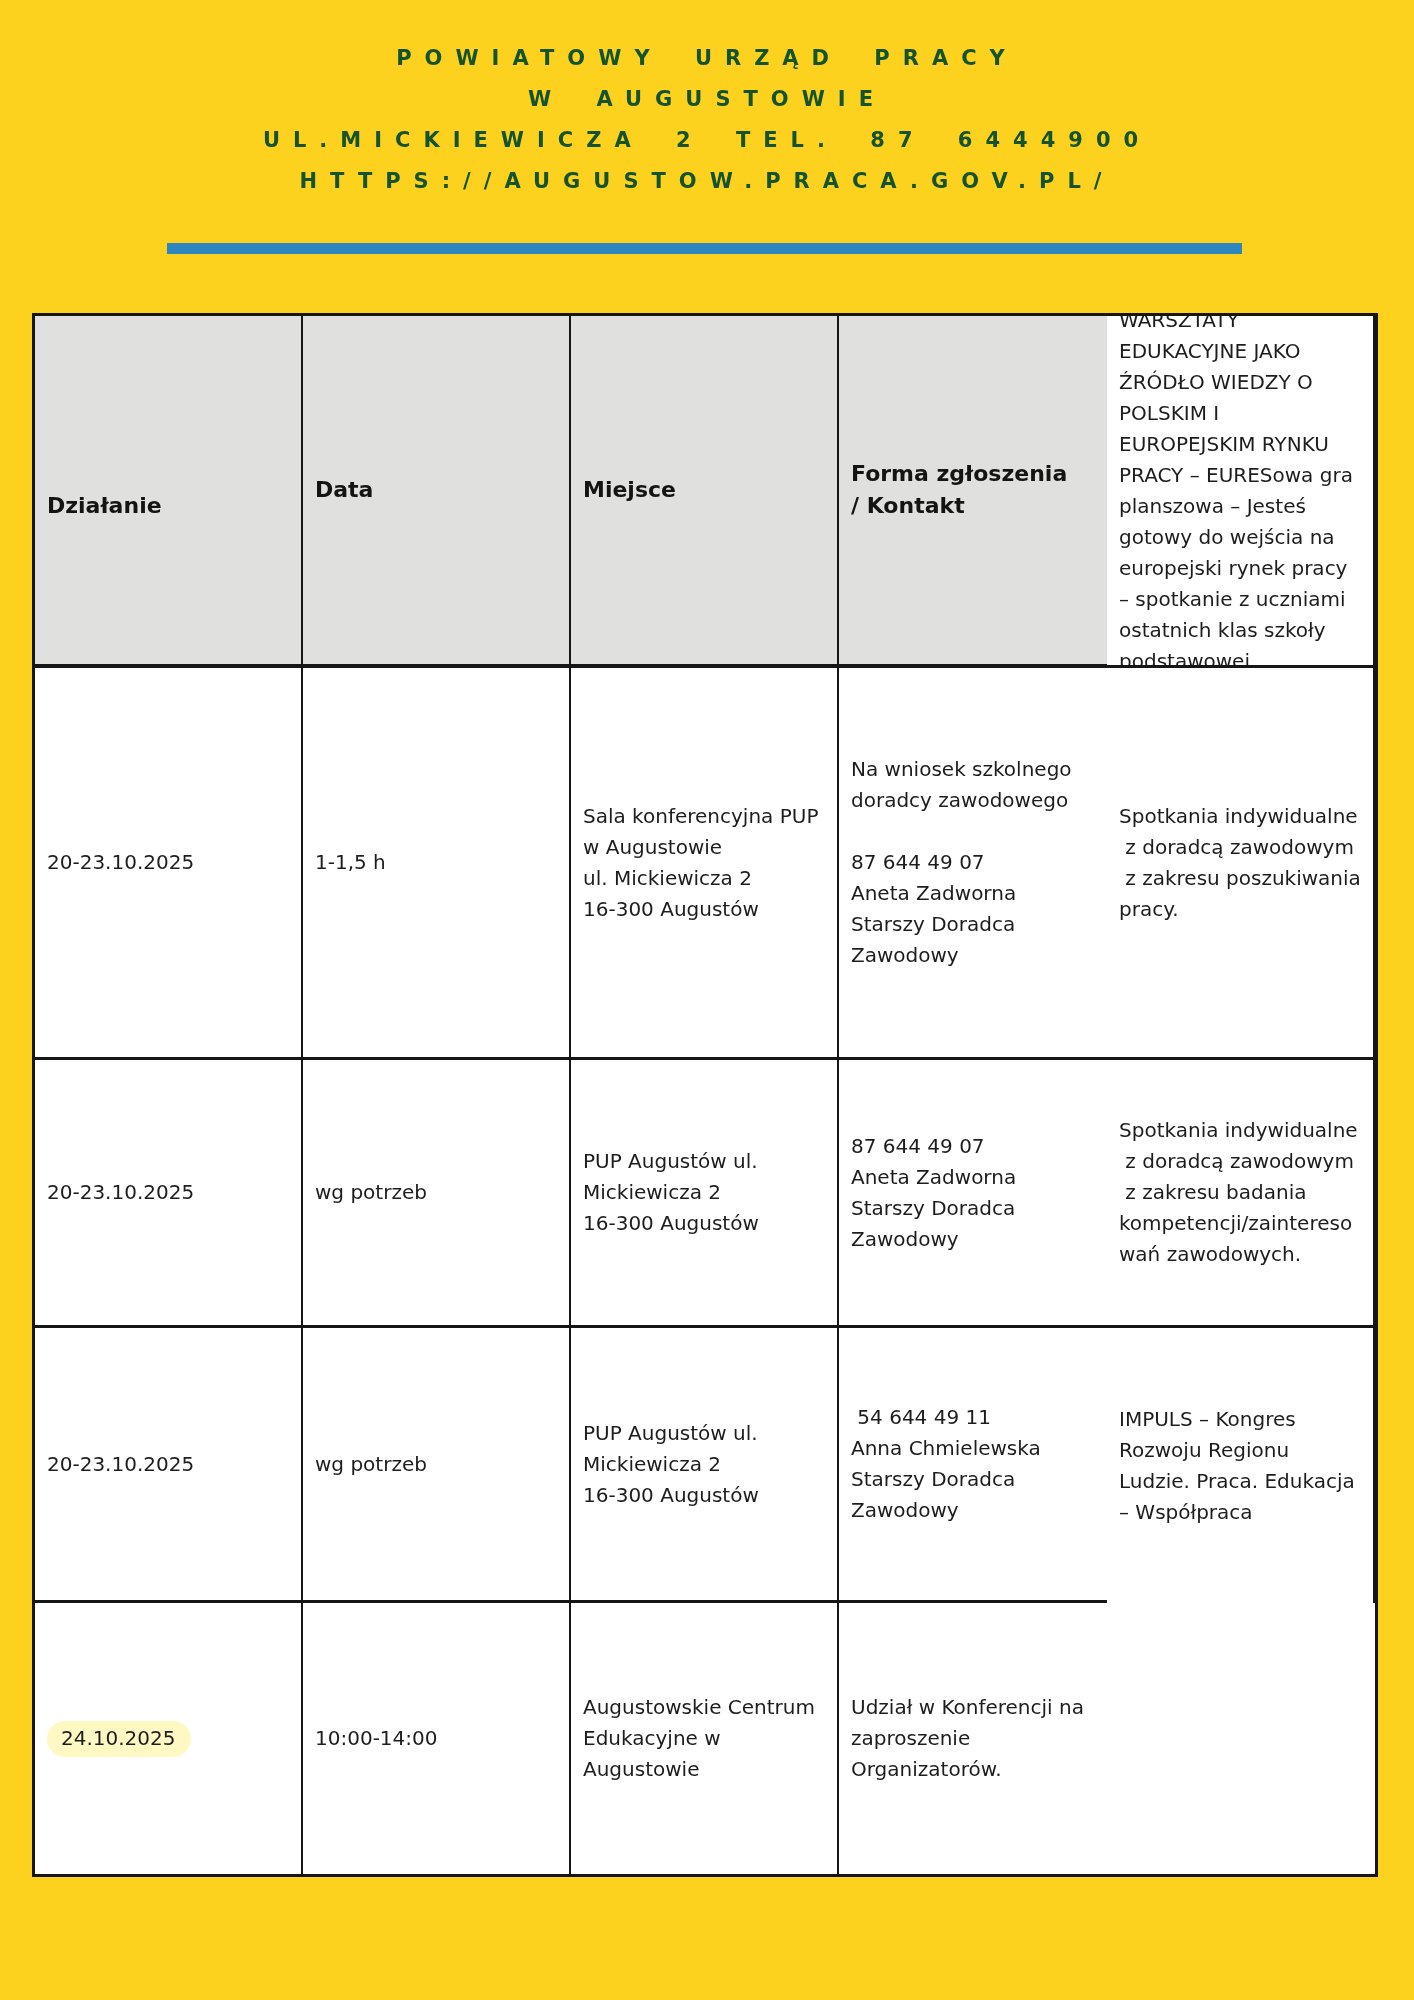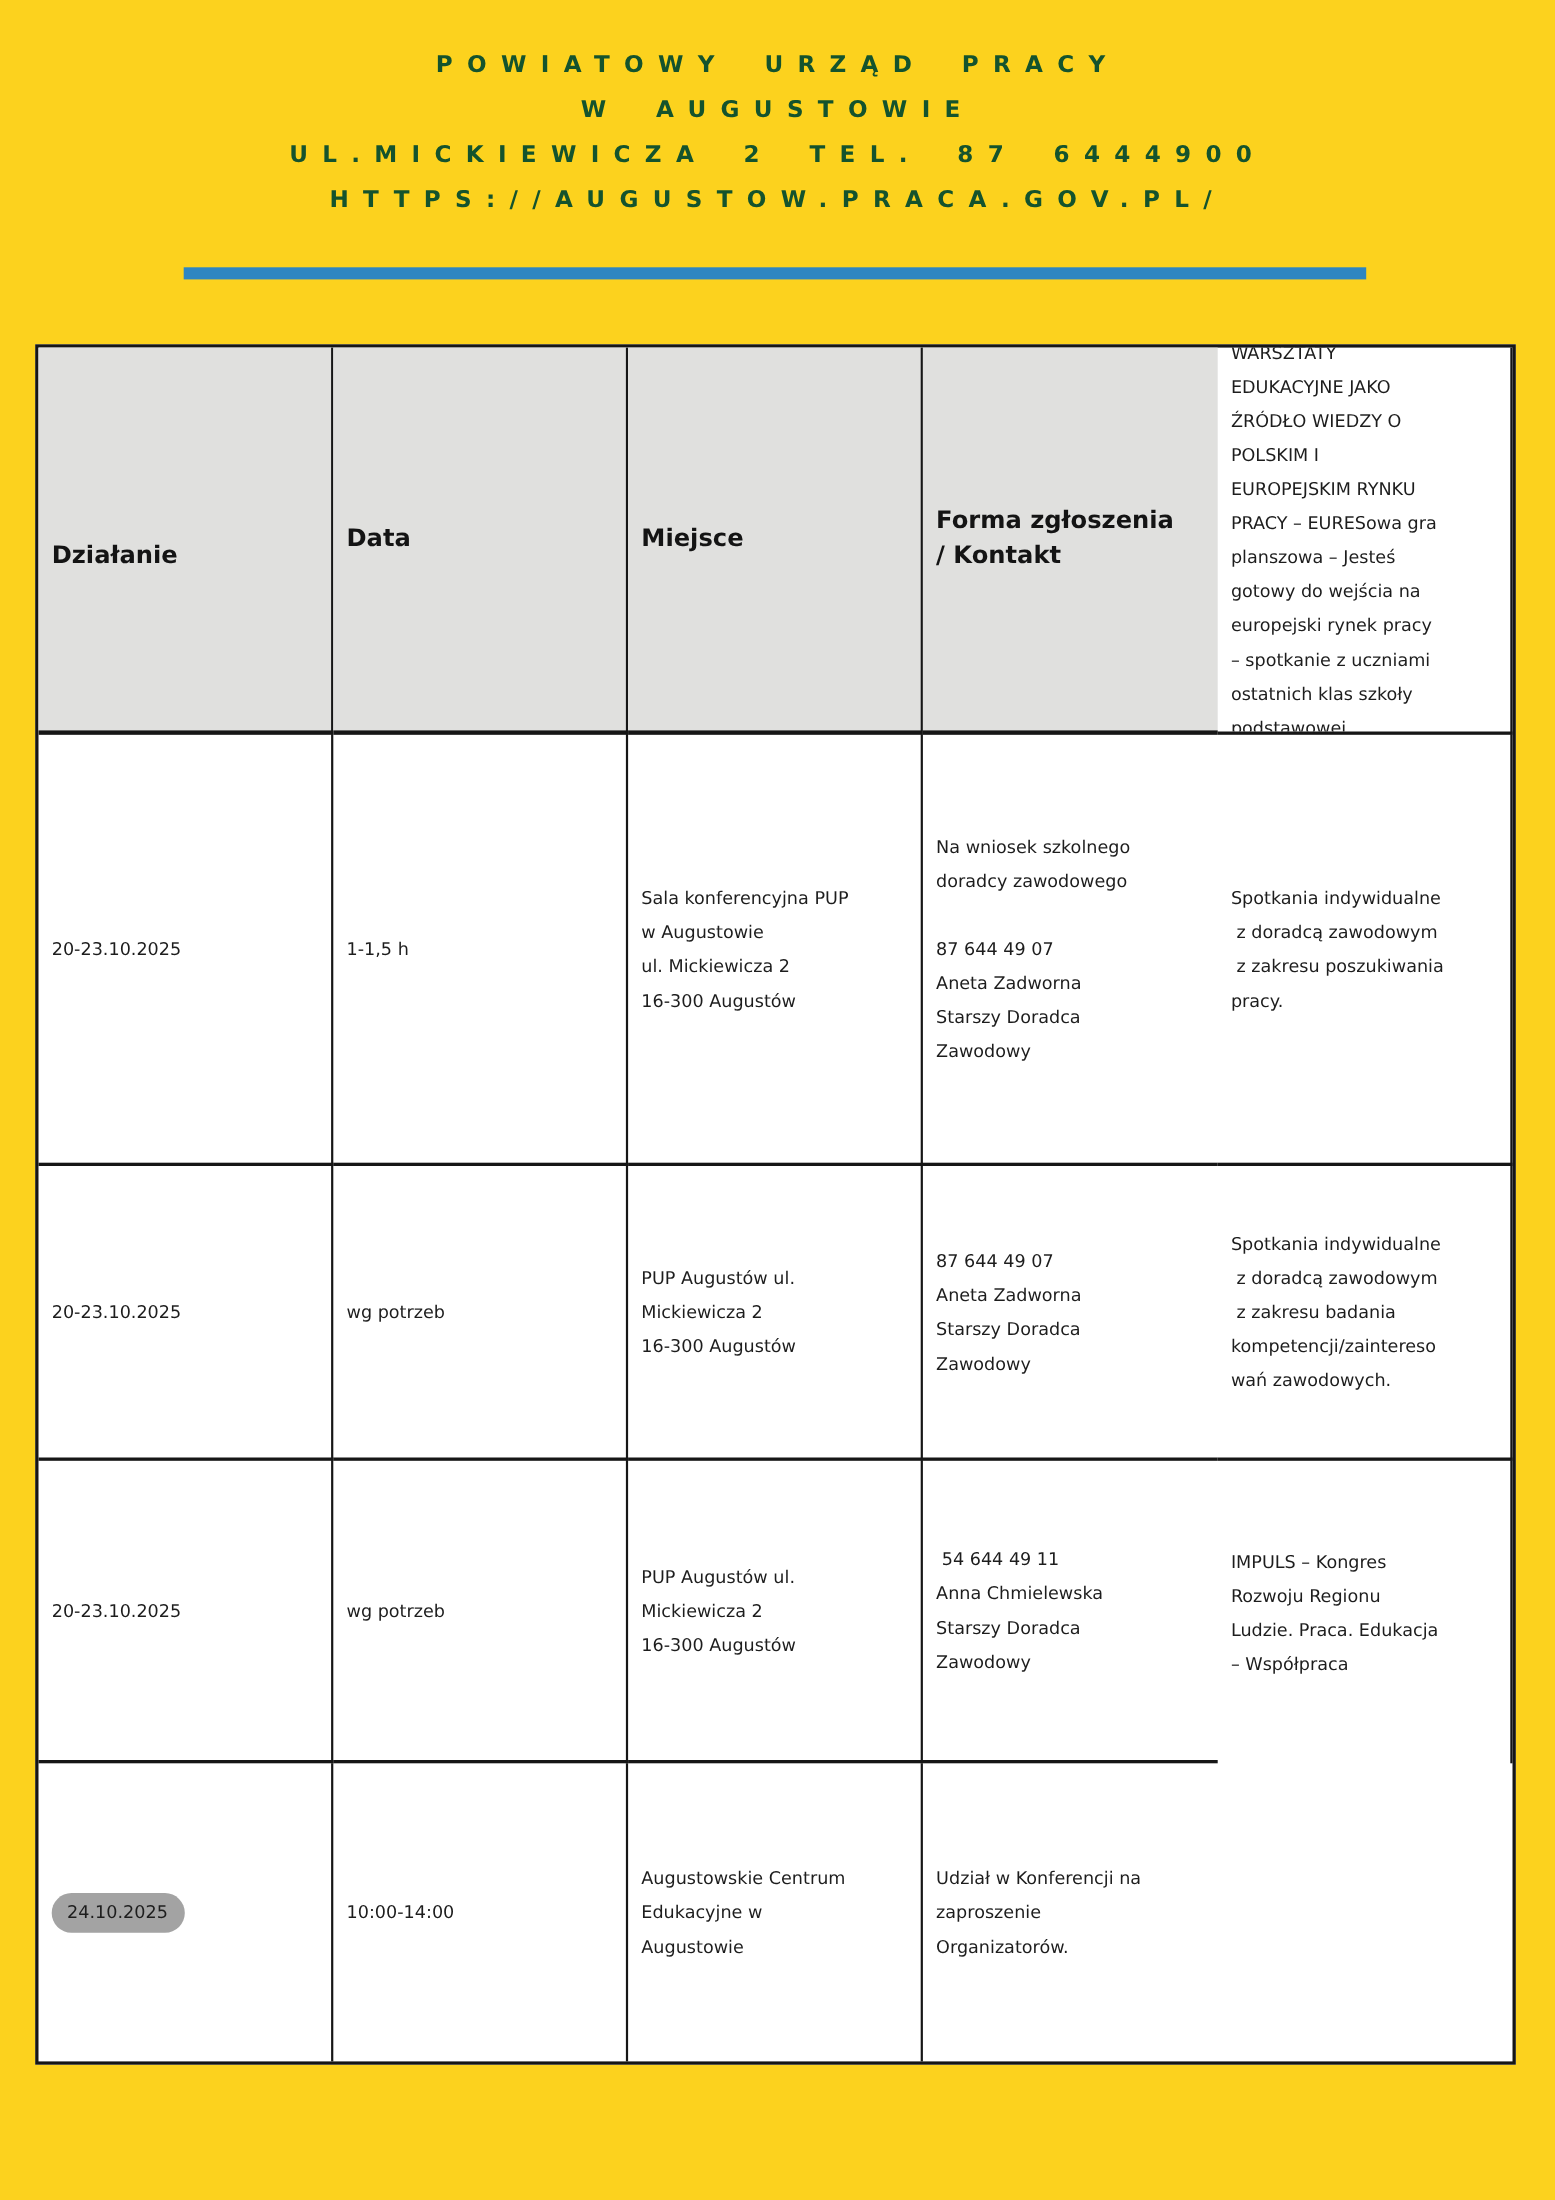--- a/index.html
+++ b/index.html
@@ -41,38 +41,38 @@
     grid-template-rows:352px 392px 268px 275px 1fr;
   }
   .cell{
     box-sizing:border-box;
     border-right:2px solid #161616;
     border-bottom:3px solid #161616;
     padding:8px 6px 8px 12px;
     display:flex;
     align-items:center;
     overflow:hidden;
-    font-size:16px;
+    font-size:20px;
     line-height:31px;
     color:#1D1D1D;
   }
   .cell span{white-space:pre-wrap;}
   .cell.last-col{border-right:none;}
   .cell.last-row{border-bottom:none;}
   .cell.head{
     background:#E0E0DE;
     font-weight:700;
     font-size:22px;
     line-height:32px;
     border-bottom:4px solid #161616;
     color:#141414;
   }
   .shift-down{transform:translateY(16px);text-align:center;}
   .pill{
-    background:#a3a3a3;
+    background:#fef9c3;
     border-radius:19px;
     padding:2px 15px 3px 14px;
     display:inline-block;
     white-space:nowrap;
   }
 </style>
 </head>
 <body>
 
 <div id="page">

